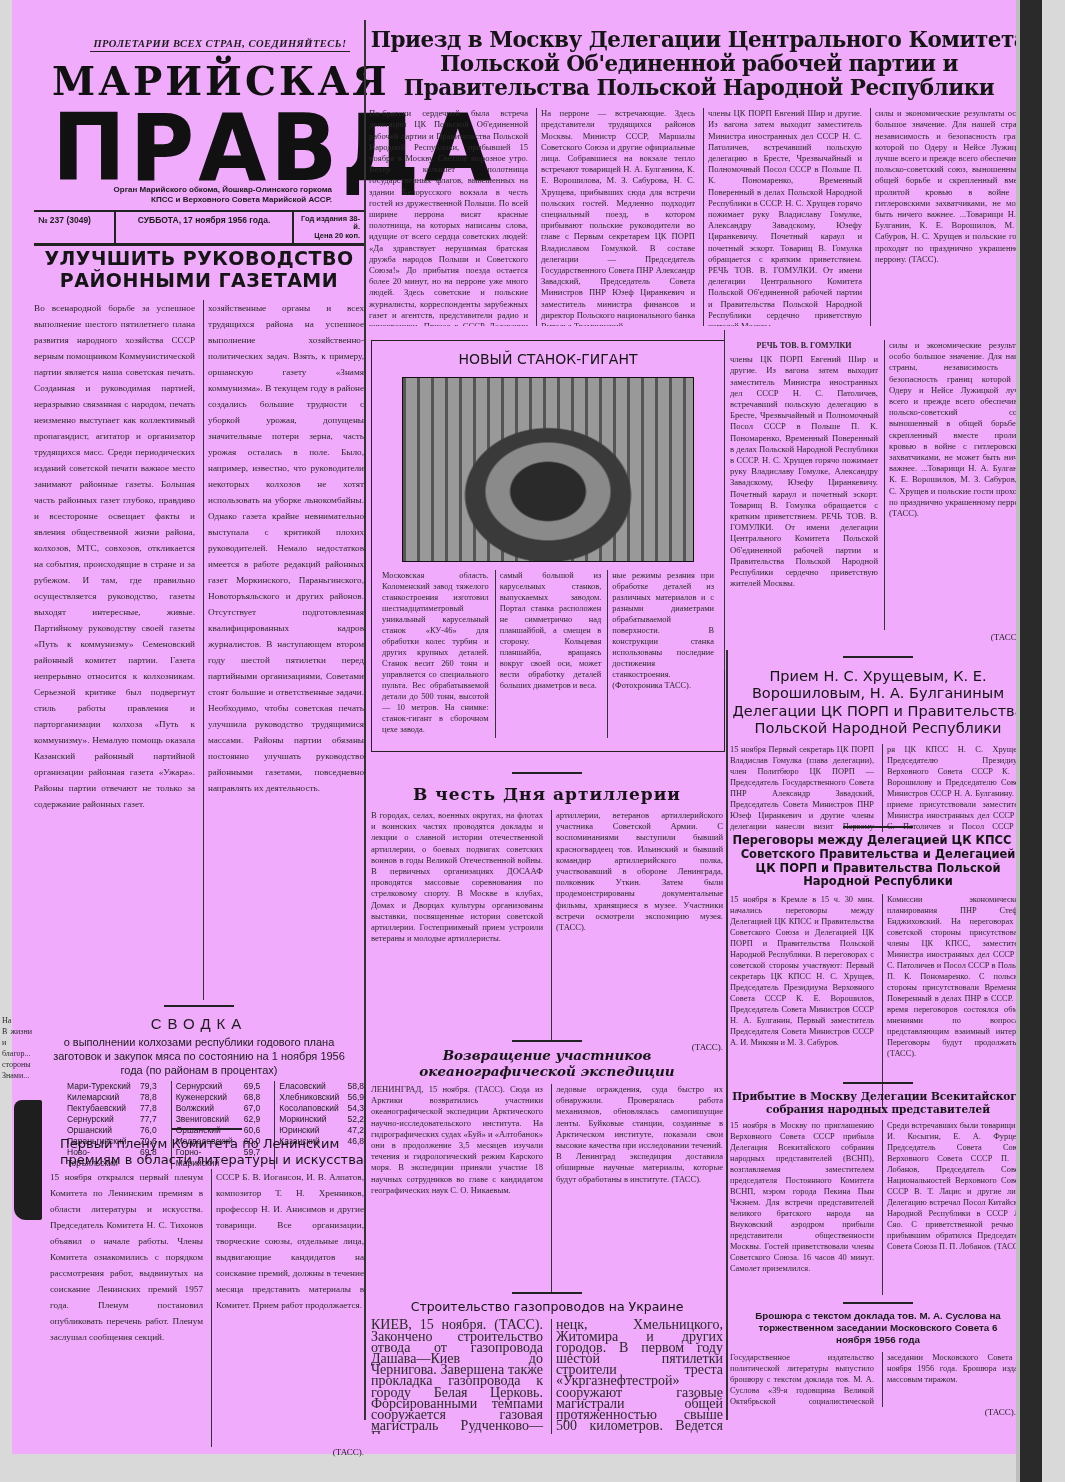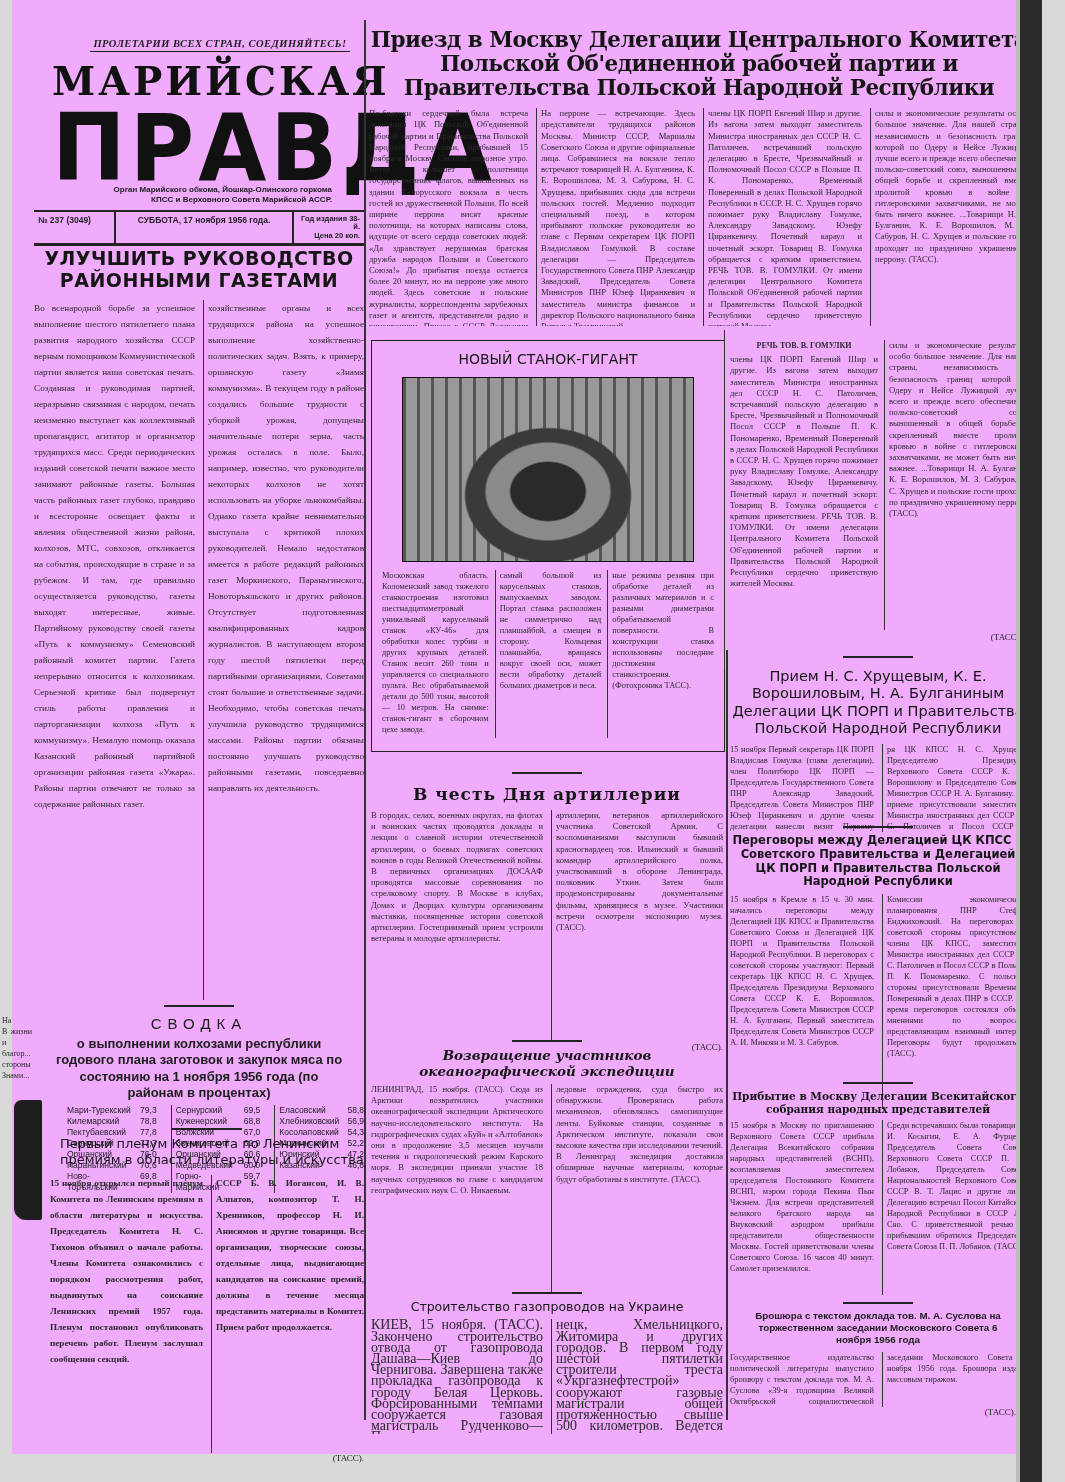--- a/index.html
+++ b/index.html
@@ -73,21 +73,21 @@
     <div>На</div>
     <div>В жизни и благор...</div>
     <div>стороны</div>
     <div>Знами...</div>
   </div>
   <div class="abs" style="left:2px;top:1100px;width:28px;height:120px;background:#1e1e1e;border-radius:8px 2px 2px 12px;"></div>
 
   <div class="abs" style="left:22px;top:1005px;width:330px;">
     <div class="shortrule"></div>
     <div style="font-family:'Liberation Sans',sans-serif;font-size:15px;letter-spacing:6px;text-align:center;margin-top:8px;">СВОДКА</div>
-    <div class="smallhd" style="font-weight:bold;font-size:13px;margin:4px 18px;">о выполнении колхозами республики годового плана заготовок и закупок мяса по состоянию на 1 ноября 1956 года (по районам в процентах)</div>
+    <div class="smallhd" style="font-weight:normal;font-size:11px;margin:4px 18px;">о выполнении колхозами республики годового плана заготовок и закупок мяса по состоянию на 1 ноября 1956 года (по районам в процентах)</div>
     <div class="tbl" style="display:grid;grid-template-columns:1fr 1fr 1fr;column-gap:14px;margin-left:33px;">
       <div>
         <div class="row">
             <span>Мари-Турекский</span>
             <span>79,3</span>
           </div>
         <div class="row">
             <span>Килемарский</span>
             <span>78,8</span>
           </div>
@@ -167,21 +167,21 @@
             <span>Казанский</span>
             <span>46,8</span>
           </div>
       </div>
     </div>
   </div>
 
   <div class="abs" style="left:38px;top:1128px;width:314px;">
     <div class="shortrule" style="margin-bottom:6px;"></div>
     <h3 class="hd-sans" style="font-weight:normal;font-size:13px;line-height:1.25;text-align:left;padding-left:10px;">Первый пленум Комитета по Ленинским премиям в области литературы и искусства</h3>
-    <div class="cols2 body" style="margin-top:6px;height:278px;overflow:hidden;font-weight:bold;">
+    <div class="cols2 body" style="height:278px;overflow:hidden;">
       <div>15 ноября открылся первый пленум Комитета по Ленинским премиям в области литературы и искусства. Председатель Комитета Н. С. Тихонов объявил о начале работы. Члены Комитета ознакомились с порядком рассмотрения работ, выдвинутых на соискание Ленинских премий 1957 года. Пленум постановил опубликовать перечень работ. Пленум заслушал сообщения секций.</div>
       <div class="colsep">СССР Б. В. Иогансон, И. В. Алпатов, композитор Т. Н. Хренников, профессор Н. И. Анисимов и другие товарищи. Все организации, творческие союзы, отдельные лица, выдвигающие кандидатов на соискание премий, должны в течение месяца представить материалы в Комитет. Прием работ продолжается.</div>
     </div>
     <div class="tass">(ТАСС).</div>
   </div>
 
   <div class="abs" style="left:352px;top:20px;width:1.5px;height:1400px;background:#333;"></div>
 
   <div class="abs" style="left:357px;top:28px;width:660px;">
     <h1 class="hd-cond" style="font-size:21.5px;">Приезд в Москву Делегации Центрального Комитета Польской Об'единенной рабочей партии и Правительства Польской Народной Республики</h1>

